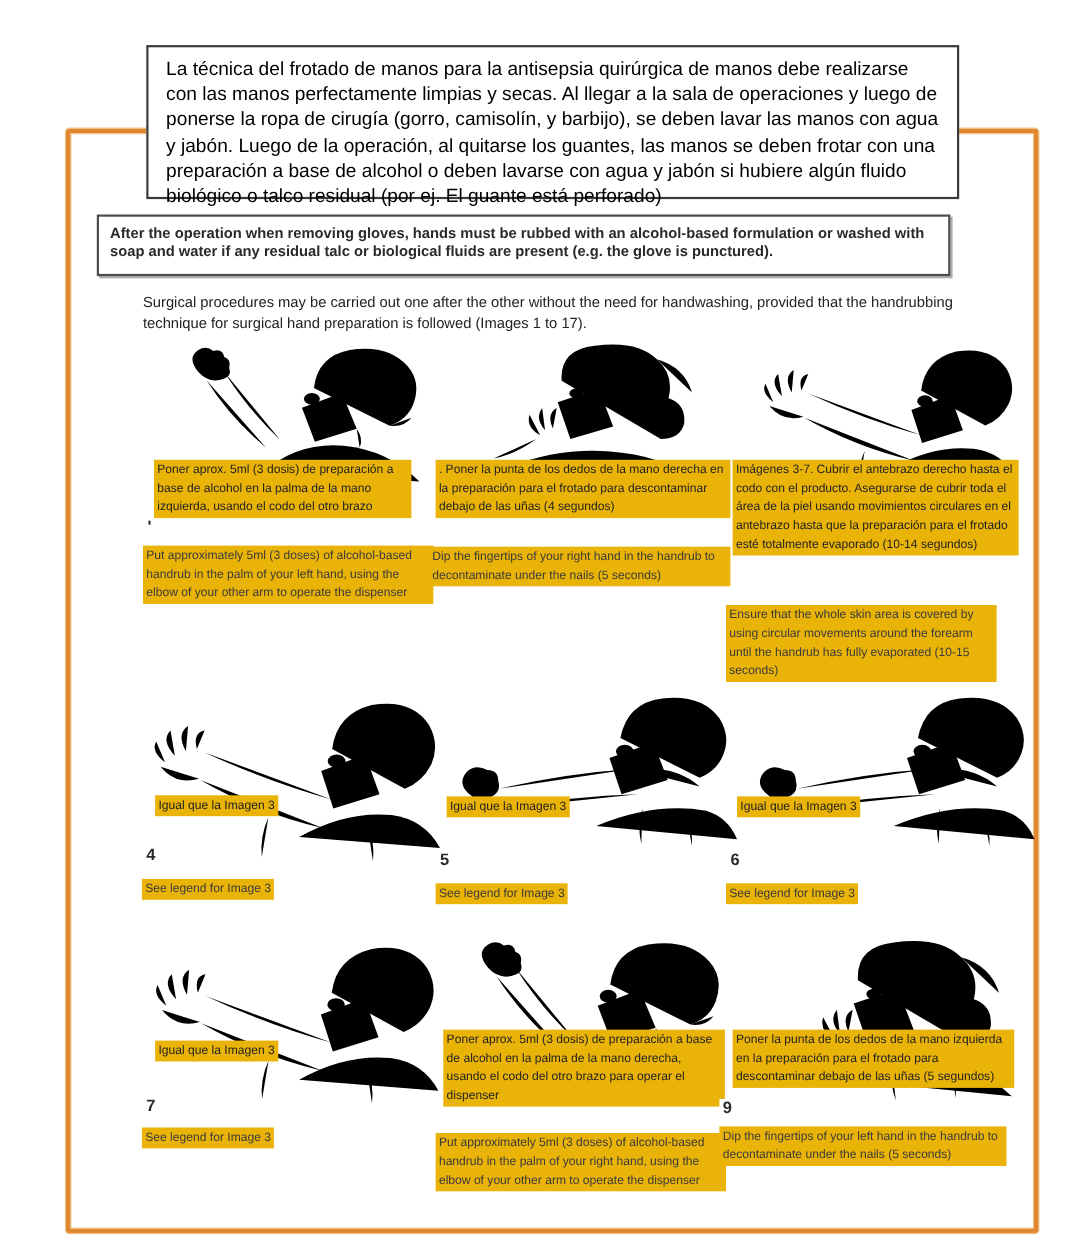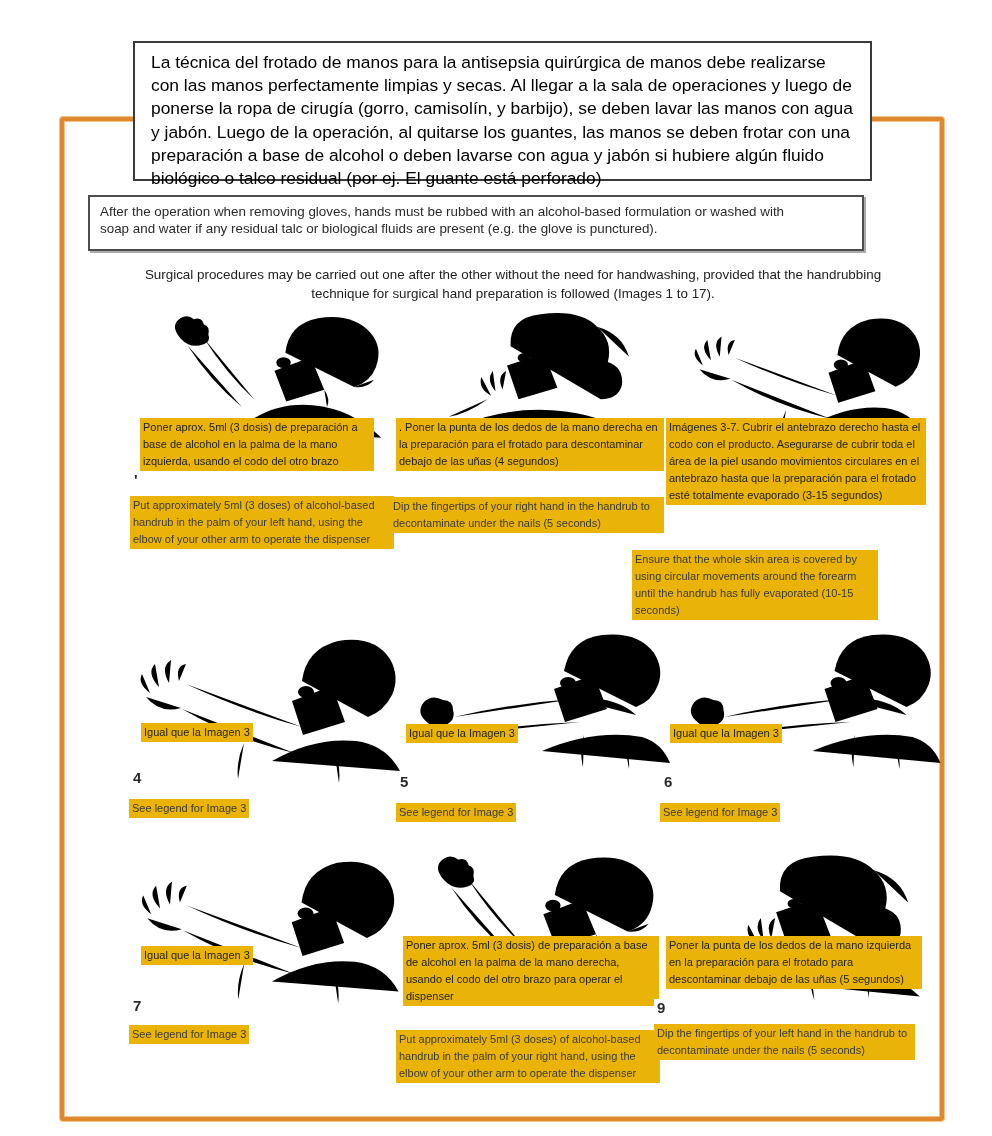--- a/index.html
+++ b/index.html
@@ -16,26 +16,26 @@
     position:absolute;left:133px;top:22px;width:739px;height:140px;
     background:#ffffff;border:2px solid #3a3a3a;z-index:5;box-sizing:border-box;
   }
   .intro-box p{margin:0;padding:8px 12px 0 16px;font-size:17.4px;line-height:23.2px;color:#000;}
   .para-es{
     position:absolute;left:66px;top:162px;width:862px;height:32px;background:#ffffff;z-index:3;
     font-size:13.4px;line-height:18px;padding:2px 0 0 74px;box-sizing:border-box;color:#222;
   }
   .clipped-box{
     position:absolute;left:88px;top:176px;width:776px;height:56px;background:#ffffff;
-    border:2px solid #4c4c4c;box-shadow:2px 2px 0 #ababab;z-index:2;box-sizing:border-box;
+    border:2px solid #4c4c4c;box-shadow:2px 2px 0 #ababab;z-index:2;box-sizing:border-box;font-weight:bold;
   }
   .clipped-box .cb-line{padding:0 10px;font-size:13.4px;line-height:17px;color:#2a2a2a;white-space:nowrap;overflow:hidden;}
   .clipped-box .cb-line:first-child{padding-top:6px;}
   .para-en{
-    position:absolute;left:130px;top:246px;width:766px;font-size:13.4px;line-height:19px;z-index:1;color:#222;text-align:center;
+    position:absolute;left:130px;top:246px;width:766px;font-size:13.4px;line-height:19px;z-index:1;color:#222;
   }
   .illus{position:absolute;z-index:1;}
   .cap{
     position:absolute;z-index:2;background:#eab308;font-size:11px;line-height:17px;color:#232323;
     padding:1px 3px;
   }
   .cap.en{color:#3b3b3b;}
   .num{
     position:absolute;z-index:2;font-size:15px;font-weight:bold;color:#2a2a2a;background:#ffffff;padding:0 3px;
   }
@@ -124,22 +124,22 @@
       <use href="#pose-openhand"></use>
     </svg>
 
   <div class="cap es" style="left:140px;top:399px;width:228px">Poner aprox. 5ml (3 dosis) de preparación a base de alcohol en la palma de la mano izquierda, usando el codo del otro brazo</div>
   <div class="stray" style="left:134px;top:452px">'</div>
   <div class="cap en" style="left:130px;top:477px;width:258px">Put approximately  5ml  (3 doses) of alcohol-based handrub in the palm of your left hand, using the elbow of your other arm to operate the dispenser</div>
 
   <div class="cap es" style="left:396px;top:399px;width:262px">. Poner la punta de los dedos de la mano derecha en la preparación para el frotado para descontaminar debajo de las uñas (4 segundos)</div>
   <div class="cap en" style="left:390px;top:478px;width:268px">Dip the fingertips of your right hand in the handrub to decontaminate under the nails (5 seconds)</div>
 
-  <div class="cap es" style="left:666px;top:399px;width:254px">Imágenes 3-7. Cubrir el antebrazo derecho hasta el codo con el producto. Asegurarse de cubrir toda el área de la piel usando movimientos circulares  en el antebrazo hasta que la preparación para el  frotado  esté totalmente evaporado (3-15 segundos)</div>
-  <div class="cap en" style="left:632px;top:531px;width:240px">Ensure that the whole skin area is covered by using circular movements around the forearm until the handrub has fully evaporated (10-15 seconds)</div>
+  <div class="cap es" style="left:666px;top:399px;width:254px">Imágenes 3-7. Cubrir el antebrazo derecho hasta el codo con el producto. Asegurarse de cubrir toda el área de la piel usando movimientos circulares  en el antebrazo hasta que la preparación para el  frotado  esté totalmente evaporado (10-14 segundos)</div>
+  <div class="cap en" style="left:660px;top:531px;width:240px">Ensure that the whole skin area is covered by using circular movements around the forearm until the handrub has fully evaporated (10-15 seconds)</div>
 
   <svg class="illus" style="left:118px;top:610px;width:288px;height:190px">
       <use href="#pose-openhand"></use>
     </svg>
   <svg class="illus" style="left:392px;top:610px;width:280px;height:190px">
       <use href="#pose-forearm"></use>
     </svg>
   <svg class="illus" style="left:655px;top:610px;width:295px;height:190px">
       <use href="#pose-forearm"></use>
     </svg>

